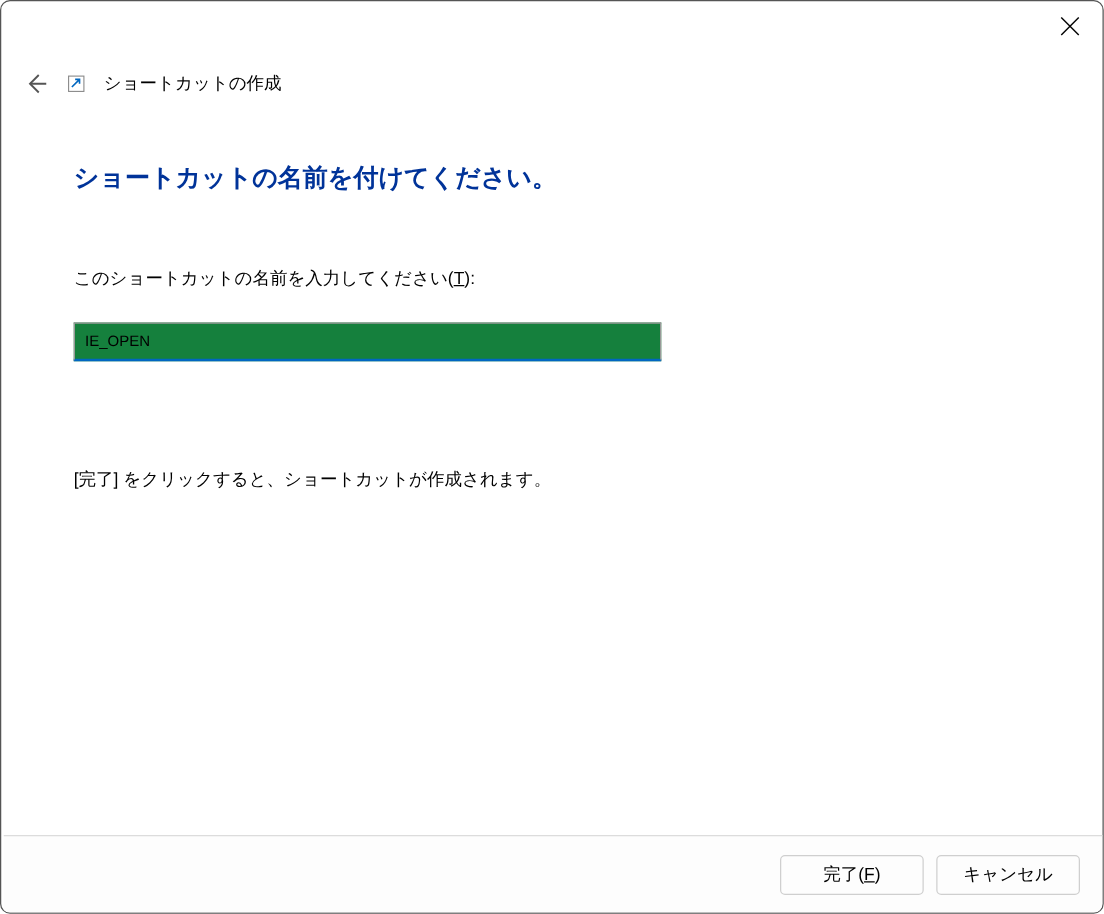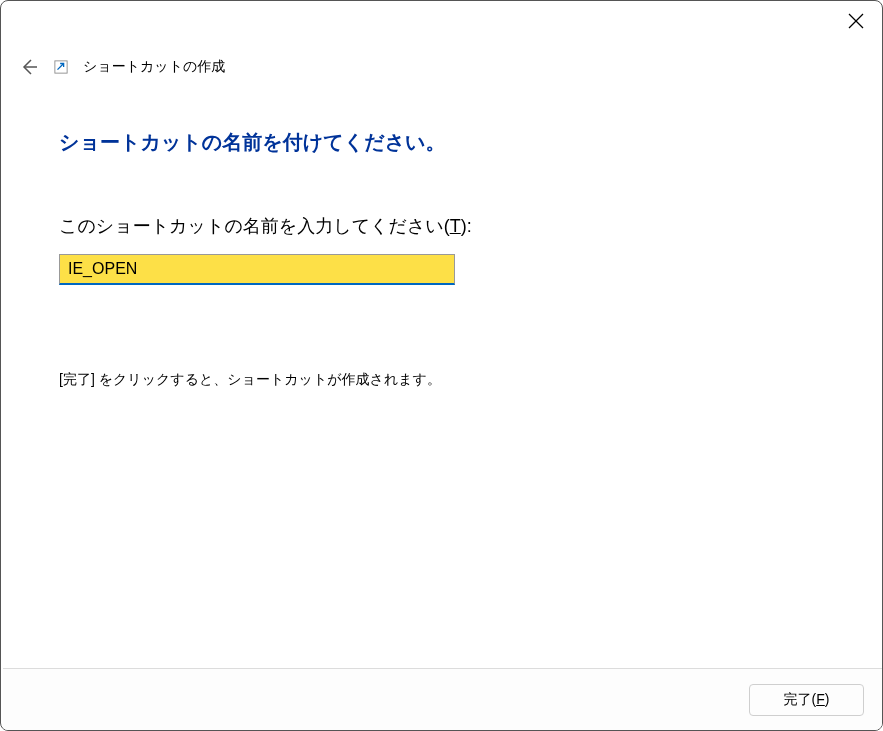--- a/index.html
+++ b/index.html
@@ -75,34 +75,34 @@
       left: 58px;
       right: 58px;
     }
     .main-heading {
       font-size: 20px;
       color: #003399;
       font-weight: bold;
       margin-bottom: 58px;
     }
     .input-label {
-      font-size: 18px;
+      font-size: 14px;
       color: #000;
-      margin-bottom: 16px;
+      margin-bottom: 26px;
     }
     .name-input {
-      width: 396px;
+      width: 470px;
       height: 31px;
       border: 1px solid #999;
       border-bottom: 2px solid #0067c0;
       padding: 4px 8px;
-      font-size: 16px;
+      font-size: 12px;
       font-family: inherit;
       outline: none;
-      background: #fde047;
+      background: #15803d;
     }
     .hint-text {
       font-size: 14px;
       color: #000;
       margin-top: 86px;
     }
     .footer {
       position: absolute;
       bottom: 0;
       left: 2px;
@@ -168,13 +168,14 @@
 
   <input type="text" class="name-input" value="IE_OPEN" style="">
 
   <p class="hint-text">[完了] をクリックすると、ショートカットが作成されます。</p>
 </div>
 
 <div class="footer">
   <button class="btn">
     <span>完了(</span><span class="underline-char">F</span><span>)</span>
   </button>
+  <button class="btn">キャンセル</button>
 </div>
 
 </body></html>

